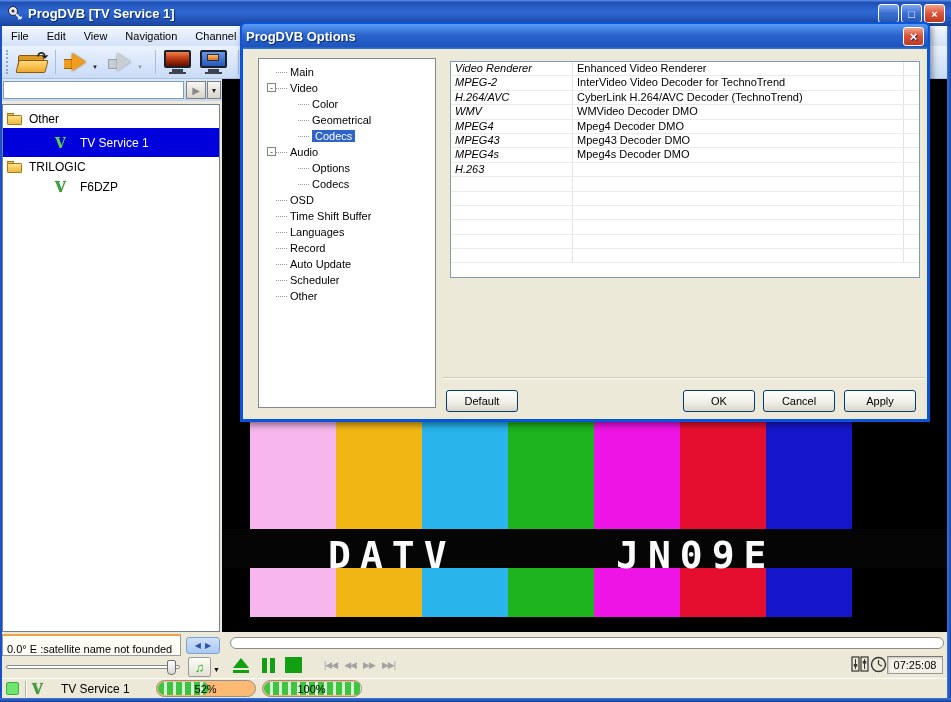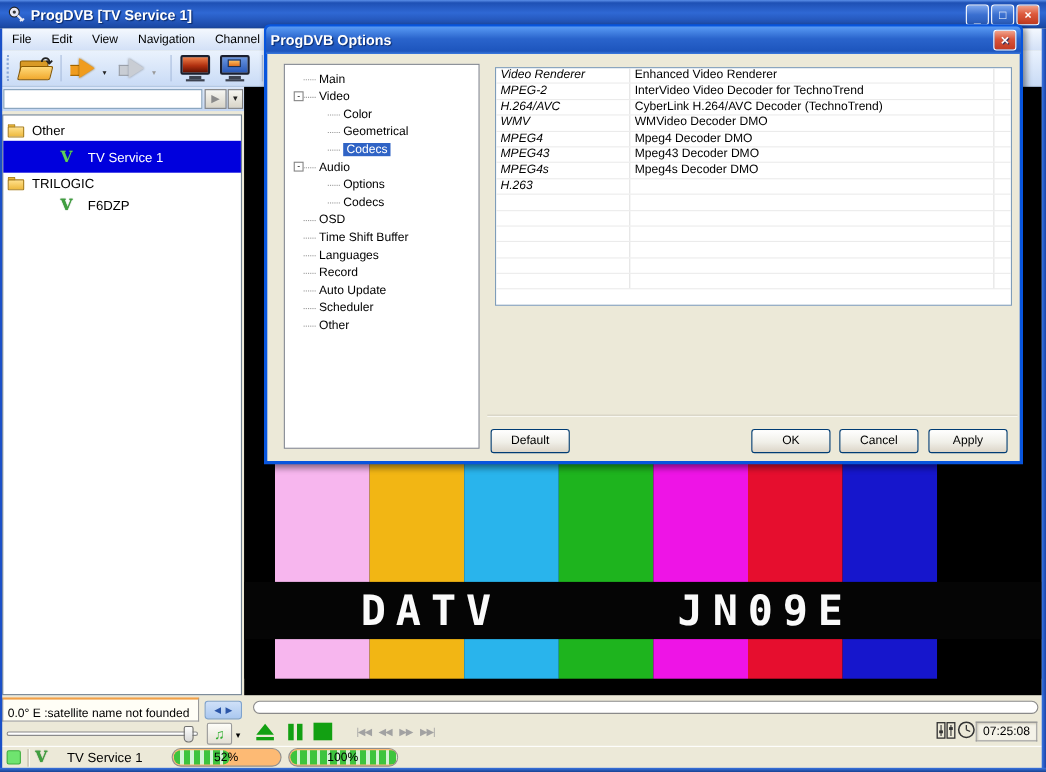--- a/index.html
+++ b/index.html
@@ -81,21 +81,21 @@
   .vol-thumb { position:absolute; left:160px; top:-6px; width:9px; height:15px; background:linear-gradient(180deg,#fdfdfd,#d8d8d8); border:1px solid #707070; border-radius:2px 2px 4px 4px; }
   .btn-music { position:absolute; left:188px; top:657px; width:23px; height:20px; background:linear-gradient(180deg,#fdfdf8,#e4e0d4); border:1px solid #9a9a9a; border-radius:2px; display:flex; align-items:center; justify-content:center; color:#2fae2f; font-size:13px; }
   .btn-music-drop { position:absolute; left:211px; top:661px; width:11px; height:16px; display:flex; align-items:center; justify-content:center; font-size:7px; color:#000; }
 
   
   .video-area { position:absolute; left:222px; top:79px; width:725px; height:553px; background:#000; overflow:hidden; }
   .bars { position:absolute; left:0; top:0; width:100%; height:538px; display:flex; }
   .bars .lead { width:28px; background:#000; }
   .bars .bar { width:86px; }
   .bars .trail { flex:1; background:#000; }
-  .overlay-band { position:absolute; left:0; top:450px; width:100%; height:52px; background:#050505;text-decoration:underline; }
+  .overlay-band { position:absolute; left:0; top:450px; width:100%; height:39px; background:#050505;text-decoration:underline; }
   .overlay-text { position:absolute; top:4px; color:#fafafa; font-family:"DejaVu Sans Mono", monospace; font-size:38px; font-weight:bold; letter-spacing:9px; }
   .overlay-text.left { left:106px; }
   .overlay-text.right { left:394px; }
 
   
   .seekbar { position:absolute; left:230px; top:637px; width:714px; height:12px; background:#fff; border:1px solid #8a8a8a; border-radius:6px; }
   .transport { position:absolute; left:222px; top:652px; width:725px; height:26px; display:flex; align-items:center; }
   .t-eject { margin-left:8px; width:22px; display:flex; flex-direction:column; align-items:center; }
   .t-eject .tri { width:0; height:0; border-left:8px solid transparent; border-right:8px solid transparent; border-bottom:10px solid #12a012; }
   .t-eject .bar { width:16px; height:3px; background:#12a012; margin-top:2px; }

